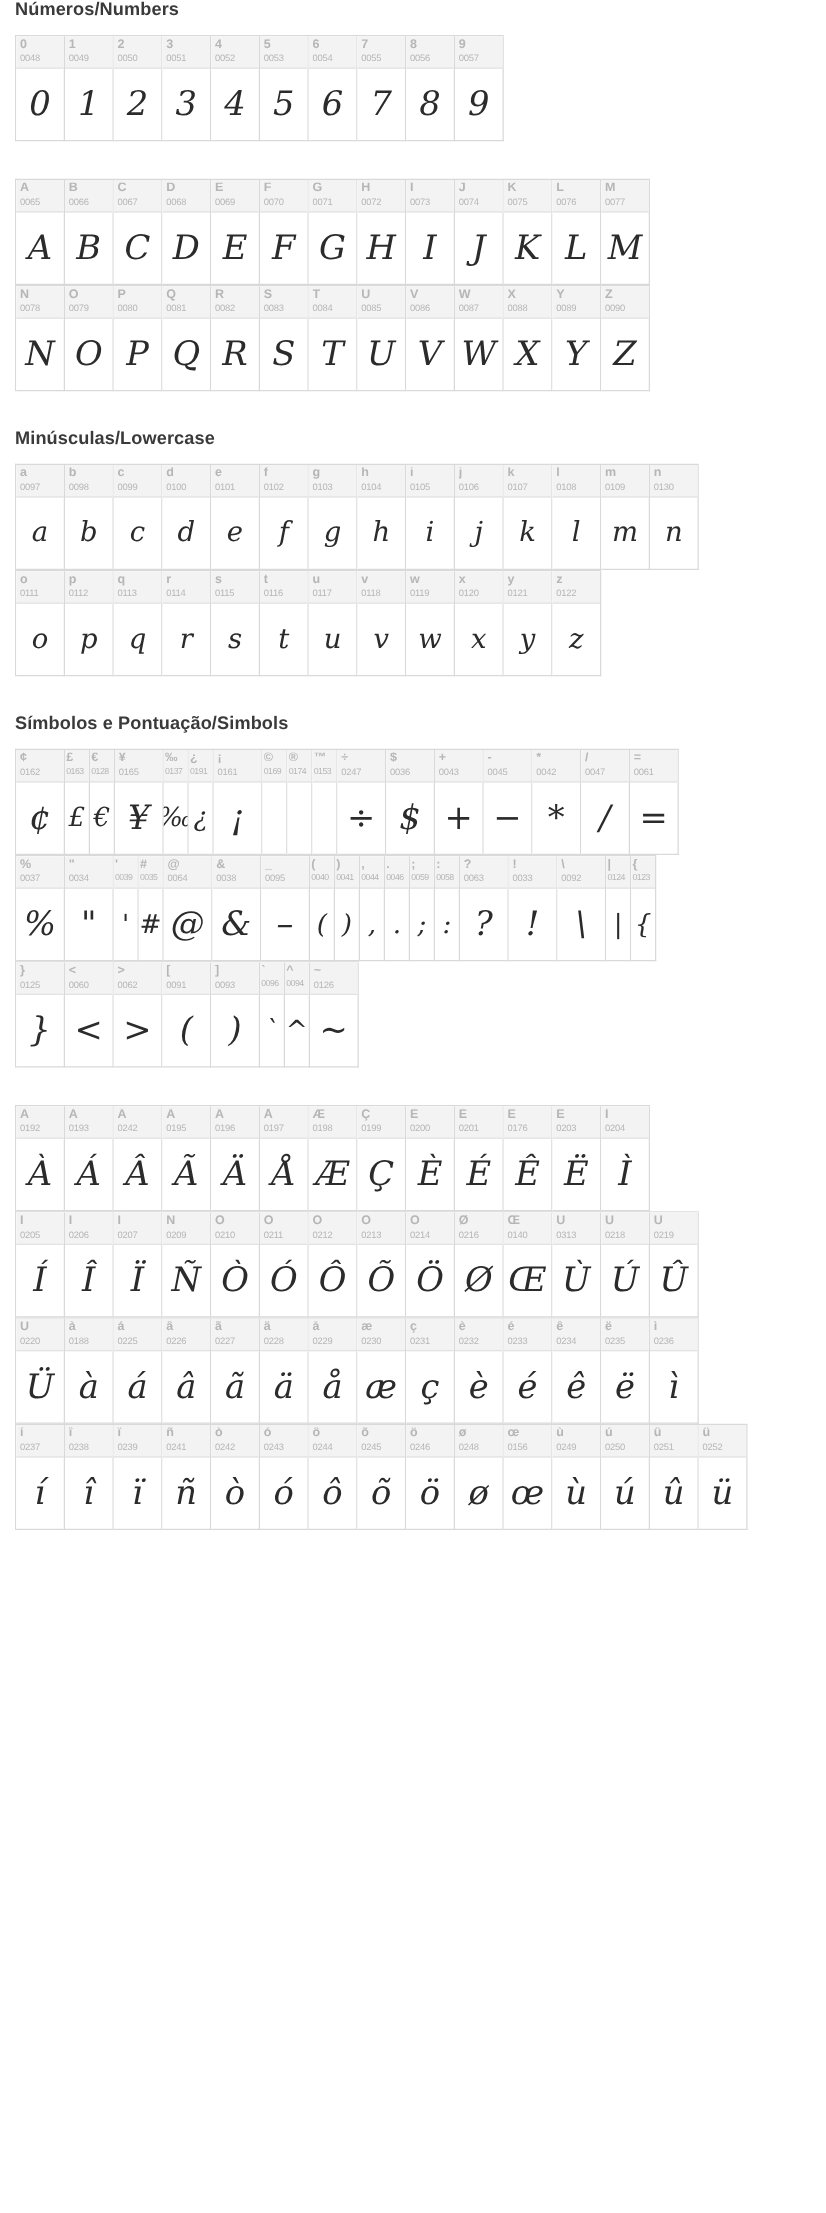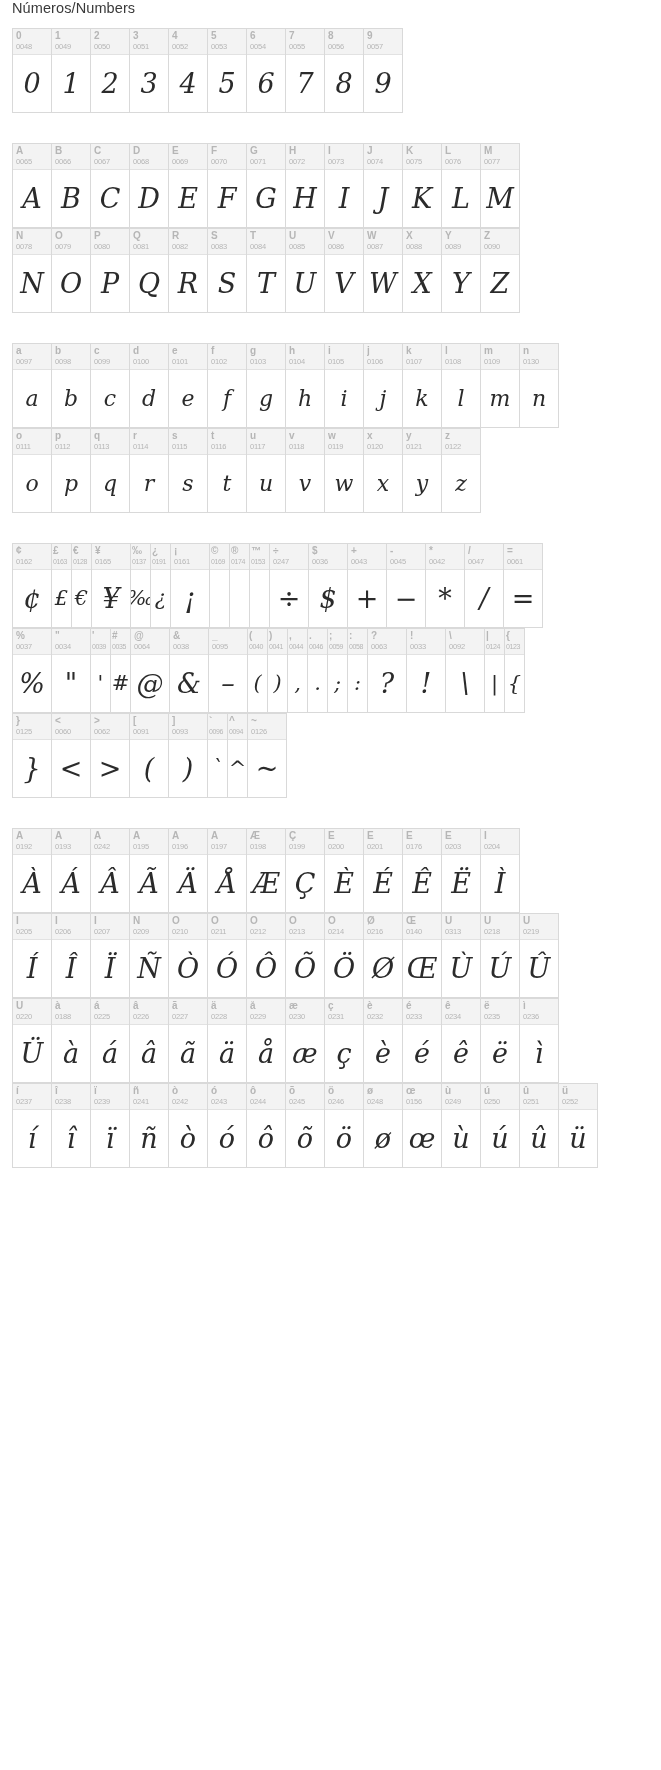--- a/index.html
+++ b/index.html
@@ -17,21 +17,21 @@
     width: 661px;
     box-sizing: border-box;
     padding: 0 0 16px 0;
   }
   .section {
     margin: 0 0 30px 0;
   }
   .section-title {
     font-size: 14.5px;
     color: #3a3a3a;
-    font-weight: normal;
+    font-weight: bold;
     margin: 0 0 12px 12px;
     letter-spacing: 0.1px;
   }
   .grid {
     display: flex;
     flex-wrap: wrap;
     margin-left: 12px;
   }
   .row {
     display: flex;
@@ -434,20 +434,21 @@
               <span class="code">0090</span>
             </div>
             <div class="glyph-box">
               <span class="glyph">Z</span>
             </div>
           </div>
         </div>
       </div>
     </div>
     <div class="section">
+      <div class="section-title">Minúsculas/Lowercase</div>
       <div class="grid">
         <div class="row">
           <div class="cell">
             <div class="cell-head">
               <span class="ch">a</span>
               <span class="code">0097</span>
             </div>
             <div class="glyph-box">
               <span class="glyph small">a</span>
             </div>
@@ -670,427 +671,428 @@
               <span class="glyph small">y</span>
             </div>
           </div>
           <div class="cell">
             <div class="cell-head">
               <span class="ch">z</span>
               <span class="code">0122</span>
             </div>
             <div class="glyph-box">
               <span class="glyph small">z</span>
+            </div>
+          </div>
+        </div>
+      </div>
+    </div>
+    <div class="section">
+      <div class="section-title">Símbolos e Pontuação/Simbols</div>
+      <div class="grid">
+        <div class="row">
+          <div class="cell">
+            <div class="cell-head">
+              <span class="ch">¢</span>
+              <span class="code">0162</span>
+            </div>
+            <div class="glyph-box">
+              <span class="glyph">¢</span>
+            </div>
+          </div>
+          <div class="cell narrow">
+            <div class="cell-head">
+              <span class="ch">£</span>
+              <span class="code">0163</span>
+            </div>
+            <div class="glyph-box">
+              <span class="glyph">£</span>
+            </div>
+          </div>
+          <div class="cell narrow">
+            <div class="cell-head">
+              <span class="ch">€</span>
+              <span class="code">0128</span>
+            </div>
+            <div class="glyph-box">
+              <span class="glyph">€</span>
+            </div>
+          </div>
+          <div class="cell">
+            <div class="cell-head">
+              <span class="ch">¥</span>
+              <span class="code">0165</span>
+            </div>
+            <div class="glyph-box">
+              <span class="glyph">¥</span>
+            </div>
+          </div>
+          <div class="cell narrow">
+            <div class="cell-head">
+              <span class="ch">‰</span>
+              <span class="code">0137</span>
+            </div>
+            <div class="glyph-box">
+              <span class="glyph">‰</span>
+            </div>
+          </div>
+          <div class="cell narrow">
+            <div class="cell-head">
+              <span class="ch">¿</span>
+              <span class="code">0191</span>
+            </div>
+            <div class="glyph-box">
+              <span class="glyph">¿</span>
+            </div>
+          </div>
+          <div class="cell">
+            <div class="cell-head">
+              <span class="ch">¡</span>
+              <span class="code">0161</span>
+            </div>
+            <div class="glyph-box">
+              <span class="glyph">¡</span>
+            </div>
+          </div>
+          <div class="cell narrow">
+            <div class="cell-head">
+              <span class="ch">©</span>
+              <span class="code">0169</span>
+            </div>
+            <div class="glyph-box">
+              <span class="glyph"></span>
+            </div>
+          </div>
+          <div class="cell narrow">
+            <div class="cell-head">
+              <span class="ch">®</span>
+              <span class="code">0174</span>
+            </div>
+            <div class="glyph-box">
+              <span class="glyph"></span>
+            </div>
+          </div>
+          <div class="cell narrow">
+            <div class="cell-head">
+              <span class="ch">™</span>
+              <span class="code">0153</span>
+            </div>
+            <div class="glyph-box">
+              <span class="glyph"></span>
+            </div>
+          </div>
+          <div class="cell">
+            <div class="cell-head">
+              <span class="ch">÷</span>
+              <span class="code">0247</span>
+            </div>
+            <div class="glyph-box">
+              <span class="glyph">÷</span>
+            </div>
+          </div>
+          <div class="cell">
+            <div class="cell-head">
+              <span class="ch">$</span>
+              <span class="code">0036</span>
+            </div>
+            <div class="glyph-box">
+              <span class="glyph">$</span>
+            </div>
+          </div>
+          <div class="cell">
+            <div class="cell-head">
+              <span class="ch">+</span>
+              <span class="code">0043</span>
+            </div>
+            <div class="glyph-box">
+              <span class="glyph">+</span>
+            </div>
+          </div>
+          <div class="cell">
+            <div class="cell-head">
+              <span class="ch">-</span>
+              <span class="code">0045</span>
+            </div>
+            <div class="glyph-box">
+              <span class="glyph">−</span>
+            </div>
+          </div>
+          <div class="cell">
+            <div class="cell-head">
+              <span class="ch">*</span>
+              <span class="code">0042</span>
+            </div>
+            <div class="glyph-box">
+              <span class="glyph">*</span>
+            </div>
+          </div>
+          <div class="cell">
+            <div class="cell-head">
+              <span class="ch">/</span>
+              <span class="code">0047</span>
+            </div>
+            <div class="glyph-box">
+              <span class="glyph">/</span>
+            </div>
+          </div>
+          <div class="cell">
+            <div class="cell-head">
+              <span class="ch">=</span>
+              <span class="code">0061</span>
+            </div>
+            <div class="glyph-box">
+              <span class="glyph">=</span>
+            </div>
+          </div>
+        </div>
+        <div class="row">
+          <div class="cell">
+            <div class="cell-head">
+              <span class="ch">%</span>
+              <span class="code">0037</span>
+            </div>
+            <div class="glyph-box">
+              <span class="glyph">%</span>
+            </div>
+          </div>
+          <div class="cell">
+            <div class="cell-head">
+              <span class="ch">"</span>
+              <span class="code">0034</span>
+            </div>
+            <div class="glyph-box">
+              <span class="glyph">"</span>
+            </div>
+          </div>
+          <div class="cell narrow">
+            <div class="cell-head">
+              <span class="ch">'</span>
+              <span class="code">0039</span>
+            </div>
+            <div class="glyph-box">
+              <span class="glyph">'</span>
+            </div>
+          </div>
+          <div class="cell narrow">
+            <div class="cell-head">
+              <span class="ch">#</span>
+              <span class="code">0035</span>
+            </div>
+            <div class="glyph-box">
+              <span class="glyph">#</span>
+            </div>
+          </div>
+          <div class="cell">
+            <div class="cell-head">
+              <span class="ch">@</span>
+              <span class="code">0064</span>
+            </div>
+            <div class="glyph-box">
+              <span class="glyph">@</span>
+            </div>
+          </div>
+          <div class="cell">
+            <div class="cell-head">
+              <span class="ch">&amp;</span>
+              <span class="code">0038</span>
+            </div>
+            <div class="glyph-box">
+              <span class="glyph">&amp;</span>
+            </div>
+          </div>
+          <div class="cell">
+            <div class="cell-head">
+              <span class="ch">_</span>
+              <span class="code">0095</span>
+            </div>
+            <div class="glyph-box">
+              <span class="glyph">–</span>
+            </div>
+          </div>
+          <div class="cell narrow">
+            <div class="cell-head">
+              <span class="ch">(</span>
+              <span class="code">0040</span>
+            </div>
+            <div class="glyph-box">
+              <span class="glyph">(</span>
+            </div>
+          </div>
+          <div class="cell narrow">
+            <div class="cell-head">
+              <span class="ch">)</span>
+              <span class="code">0041</span>
+            </div>
+            <div class="glyph-box">
+              <span class="glyph">)</span>
+            </div>
+          </div>
+          <div class="cell narrow">
+            <div class="cell-head">
+              <span class="ch">,</span>
+              <span class="code">0044</span>
+            </div>
+            <div class="glyph-box">
+              <span class="glyph">,</span>
+            </div>
+          </div>
+          <div class="cell narrow">
+            <div class="cell-head">
+              <span class="ch">.</span>
+              <span class="code">0046</span>
+            </div>
+            <div class="glyph-box">
+              <span class="glyph">.</span>
+            </div>
+          </div>
+          <div class="cell narrow">
+            <div class="cell-head">
+              <span class="ch">;</span>
+              <span class="code">0059</span>
+            </div>
+            <div class="glyph-box">
+              <span class="glyph">;</span>
+            </div>
+          </div>
+          <div class="cell narrow">
+            <div class="cell-head">
+              <span class="ch">:</span>
+              <span class="code">0058</span>
+            </div>
+            <div class="glyph-box">
+              <span class="glyph">:</span>
+            </div>
+          </div>
+          <div class="cell">
+            <div class="cell-head">
+              <span class="ch">?</span>
+              <span class="code">0063</span>
+            </div>
+            <div class="glyph-box">
+              <span class="glyph">?</span>
+            </div>
+          </div>
+          <div class="cell">
+            <div class="cell-head">
+              <span class="ch">!</span>
+              <span class="code">0033</span>
+            </div>
+            <div class="glyph-box">
+              <span class="glyph">!</span>
+            </div>
+          </div>
+          <div class="cell">
+            <div class="cell-head">
+              <span class="ch">\</span>
+              <span class="code">0092</span>
+            </div>
+            <div class="glyph-box">
+              <span class="glyph">\</span>
+            </div>
+          </div>
+          <div class="cell narrow">
+            <div class="cell-head">
+              <span class="ch">|</span>
+              <span class="code">0124</span>
+            </div>
+            <div class="glyph-box">
+              <span class="glyph">|</span>
+            </div>
+          </div>
+          <div class="cell narrow">
+            <div class="cell-head">
+              <span class="ch">{</span>
+              <span class="code">0123</span>
+            </div>
+            <div class="glyph-box">
+              <span class="glyph">{</span>
+            </div>
+          </div>
+        </div>
+        <div class="row">
+          <div class="cell">
+            <div class="cell-head">
+              <span class="ch">}</span>
+              <span class="code">0125</span>
+            </div>
+            <div class="glyph-box">
+              <span class="glyph">}</span>
+            </div>
+          </div>
+          <div class="cell">
+            <div class="cell-head">
+              <span class="ch">&lt;</span>
+              <span class="code">0060</span>
+            </div>
+            <div class="glyph-box">
+              <span class="glyph">&lt;</span>
+            </div>
+          </div>
+          <div class="cell">
+            <div class="cell-head">
+              <span class="ch">&gt;</span>
+              <span class="code">0062</span>
+            </div>
+            <div class="glyph-box">
+              <span class="glyph">&gt;</span>
+            </div>
+          </div>
+          <div class="cell">
+            <div class="cell-head">
+              <span class="ch">[</span>
+              <span class="code">0091</span>
+            </div>
+            <div class="glyph-box">
+              <span class="glyph">(</span>
+            </div>
+          </div>
+          <div class="cell">
+            <div class="cell-head">
+              <span class="ch">]</span>
+              <span class="code">0093</span>
+            </div>
+            <div class="glyph-box">
+              <span class="glyph">)</span>
+            </div>
+          </div>
+          <div class="cell narrow">
+            <div class="cell-head">
+              <span class="ch">`</span>
+              <span class="code">0096</span>
+            </div>
+            <div class="glyph-box">
+              <span class="glyph">`</span>
+            </div>
+          </div>
+          <div class="cell narrow">
+            <div class="cell-head">
+              <span class="ch">^</span>
+              <span class="code">0094</span>
+            </div>
+            <div class="glyph-box">
+              <span class="glyph">^</span>
+            </div>
+          </div>
+          <div class="cell">
+            <div class="cell-head">
+              <span class="ch">~</span>
+              <span class="code">0126</span>
+            </div>
+            <div class="glyph-box">
+              <span class="glyph">~</span>
             </div>
           </div>
         </div>
       </div>
     </div>
     <div class="section">
       <div class="grid">
         <div class="row">
           <div class="cell">
             <div class="cell-head">
-              <span class="ch">¢</span>
-              <span class="code">0162</span>
-            </div>
-            <div class="glyph-box">
-              <span class="glyph">¢</span>
-            </div>
-          </div>
-          <div class="cell narrow">
-            <div class="cell-head">
-              <span class="ch">£</span>
-              <span class="code">0163</span>
-            </div>
-            <div class="glyph-box">
-              <span class="glyph">£</span>
-            </div>
-          </div>
-          <div class="cell narrow">
-            <div class="cell-head">
-              <span class="ch">€</span>
-              <span class="code">0128</span>
-            </div>
-            <div class="glyph-box">
-              <span class="glyph">€</span>
-            </div>
-          </div>
-          <div class="cell">
-            <div class="cell-head">
-              <span class="ch">¥</span>
-              <span class="code">0165</span>
-            </div>
-            <div class="glyph-box">
-              <span class="glyph">¥</span>
-            </div>
-          </div>
-          <div class="cell narrow">
-            <div class="cell-head">
-              <span class="ch">‰</span>
-              <span class="code">0137</span>
-            </div>
-            <div class="glyph-box">
-              <span class="glyph">‰</span>
-            </div>
-          </div>
-          <div class="cell narrow">
-            <div class="cell-head">
-              <span class="ch">¿</span>
-              <span class="code">0191</span>
-            </div>
-            <div class="glyph-box">
-              <span class="glyph">¿</span>
-            </div>
-          </div>
-          <div class="cell">
-            <div class="cell-head">
-              <span class="ch">¡</span>
-              <span class="code">0161</span>
-            </div>
-            <div class="glyph-box">
-              <span class="glyph">¡</span>
-            </div>
-          </div>
-          <div class="cell narrow">
-            <div class="cell-head">
-              <span class="ch">©</span>
-              <span class="code">0169</span>
-            </div>
-            <div class="glyph-box">
-              <span class="glyph"></span>
-            </div>
-          </div>
-          <div class="cell narrow">
-            <div class="cell-head">
-              <span class="ch">®</span>
-              <span class="code">0174</span>
-            </div>
-            <div class="glyph-box">
-              <span class="glyph"></span>
-            </div>
-          </div>
-          <div class="cell narrow">
-            <div class="cell-head">
-              <span class="ch">™</span>
-              <span class="code">0153</span>
-            </div>
-            <div class="glyph-box">
-              <span class="glyph"></span>
-            </div>
-          </div>
-          <div class="cell">
-            <div class="cell-head">
-              <span class="ch">÷</span>
-              <span class="code">0247</span>
-            </div>
-            <div class="glyph-box">
-              <span class="glyph">÷</span>
-            </div>
-          </div>
-          <div class="cell">
-            <div class="cell-head">
-              <span class="ch">$</span>
-              <span class="code">0036</span>
-            </div>
-            <div class="glyph-box">
-              <span class="glyph">$</span>
-            </div>
-          </div>
-          <div class="cell">
-            <div class="cell-head">
-              <span class="ch">+</span>
-              <span class="code">0043</span>
-            </div>
-            <div class="glyph-box">
-              <span class="glyph">+</span>
-            </div>
-          </div>
-          <div class="cell">
-            <div class="cell-head">
-              <span class="ch">-</span>
-              <span class="code">0045</span>
-            </div>
-            <div class="glyph-box">
-              <span class="glyph">−</span>
-            </div>
-          </div>
-          <div class="cell">
-            <div class="cell-head">
-              <span class="ch">*</span>
-              <span class="code">0042</span>
-            </div>
-            <div class="glyph-box">
-              <span class="glyph">*</span>
-            </div>
-          </div>
-          <div class="cell">
-            <div class="cell-head">
-              <span class="ch">/</span>
-              <span class="code">0047</span>
-            </div>
-            <div class="glyph-box">
-              <span class="glyph">/</span>
-            </div>
-          </div>
-          <div class="cell">
-            <div class="cell-head">
-              <span class="ch">=</span>
-              <span class="code">0061</span>
-            </div>
-            <div class="glyph-box">
-              <span class="glyph">=</span>
-            </div>
-          </div>
-        </div>
-        <div class="row">
-          <div class="cell">
-            <div class="cell-head">
-              <span class="ch">%</span>
-              <span class="code">0037</span>
-            </div>
-            <div class="glyph-box">
-              <span class="glyph">%</span>
-            </div>
-          </div>
-          <div class="cell">
-            <div class="cell-head">
-              <span class="ch">"</span>
-              <span class="code">0034</span>
-            </div>
-            <div class="glyph-box">
-              <span class="glyph">"</span>
-            </div>
-          </div>
-          <div class="cell narrow">
-            <div class="cell-head">
-              <span class="ch">'</span>
-              <span class="code">0039</span>
-            </div>
-            <div class="glyph-box">
-              <span class="glyph">'</span>
-            </div>
-          </div>
-          <div class="cell narrow">
-            <div class="cell-head">
-              <span class="ch">#</span>
-              <span class="code">0035</span>
-            </div>
-            <div class="glyph-box">
-              <span class="glyph">#</span>
-            </div>
-          </div>
-          <div class="cell">
-            <div class="cell-head">
-              <span class="ch">@</span>
-              <span class="code">0064</span>
-            </div>
-            <div class="glyph-box">
-              <span class="glyph">@</span>
-            </div>
-          </div>
-          <div class="cell">
-            <div class="cell-head">
-              <span class="ch">&amp;</span>
-              <span class="code">0038</span>
-            </div>
-            <div class="glyph-box">
-              <span class="glyph">&amp;</span>
-            </div>
-          </div>
-          <div class="cell">
-            <div class="cell-head">
-              <span class="ch">_</span>
-              <span class="code">0095</span>
-            </div>
-            <div class="glyph-box">
-              <span class="glyph">–</span>
-            </div>
-          </div>
-          <div class="cell narrow">
-            <div class="cell-head">
-              <span class="ch">(</span>
-              <span class="code">0040</span>
-            </div>
-            <div class="glyph-box">
-              <span class="glyph">(</span>
-            </div>
-          </div>
-          <div class="cell narrow">
-            <div class="cell-head">
-              <span class="ch">)</span>
-              <span class="code">0041</span>
-            </div>
-            <div class="glyph-box">
-              <span class="glyph">)</span>
-            </div>
-          </div>
-          <div class="cell narrow">
-            <div class="cell-head">
-              <span class="ch">,</span>
-              <span class="code">0044</span>
-            </div>
-            <div class="glyph-box">
-              <span class="glyph">,</span>
-            </div>
-          </div>
-          <div class="cell narrow">
-            <div class="cell-head">
-              <span class="ch">.</span>
-              <span class="code">0046</span>
-            </div>
-            <div class="glyph-box">
-              <span class="glyph">.</span>
-            </div>
-          </div>
-          <div class="cell narrow">
-            <div class="cell-head">
-              <span class="ch">;</span>
-              <span class="code">0059</span>
-            </div>
-            <div class="glyph-box">
-              <span class="glyph">;</span>
-            </div>
-          </div>
-          <div class="cell narrow">
-            <div class="cell-head">
-              <span class="ch">:</span>
-              <span class="code">0058</span>
-            </div>
-            <div class="glyph-box">
-              <span class="glyph">:</span>
-            </div>
-          </div>
-          <div class="cell">
-            <div class="cell-head">
-              <span class="ch">?</span>
-              <span class="code">0063</span>
-            </div>
-            <div class="glyph-box">
-              <span class="glyph">?</span>
-            </div>
-          </div>
-          <div class="cell">
-            <div class="cell-head">
-              <span class="ch">!</span>
-              <span class="code">0033</span>
-            </div>
-            <div class="glyph-box">
-              <span class="glyph">!</span>
-            </div>
-          </div>
-          <div class="cell">
-            <div class="cell-head">
-              <span class="ch">\</span>
-              <span class="code">0092</span>
-            </div>
-            <div class="glyph-box">
-              <span class="glyph">\</span>
-            </div>
-          </div>
-          <div class="cell narrow">
-            <div class="cell-head">
-              <span class="ch">|</span>
-              <span class="code">0124</span>
-            </div>
-            <div class="glyph-box">
-              <span class="glyph">|</span>
-            </div>
-          </div>
-          <div class="cell narrow">
-            <div class="cell-head">
-              <span class="ch">{</span>
-              <span class="code">0123</span>
-            </div>
-            <div class="glyph-box">
-              <span class="glyph">{</span>
-            </div>
-          </div>
-        </div>
-        <div class="row">
-          <div class="cell">
-            <div class="cell-head">
-              <span class="ch">}</span>
-              <span class="code">0125</span>
-            </div>
-            <div class="glyph-box">
-              <span class="glyph">}</span>
-            </div>
-          </div>
-          <div class="cell">
-            <div class="cell-head">
-              <span class="ch">&lt;</span>
-              <span class="code">0060</span>
-            </div>
-            <div class="glyph-box">
-              <span class="glyph">&lt;</span>
-            </div>
-          </div>
-          <div class="cell">
-            <div class="cell-head">
-              <span class="ch">&gt;</span>
-              <span class="code">0062</span>
-            </div>
-            <div class="glyph-box">
-              <span class="glyph">&gt;</span>
-            </div>
-          </div>
-          <div class="cell">
-            <div class="cell-head">
-              <span class="ch">[</span>
-              <span class="code">0091</span>
-            </div>
-            <div class="glyph-box">
-              <span class="glyph">(</span>
-            </div>
-          </div>
-          <div class="cell">
-            <div class="cell-head">
-              <span class="ch">]</span>
-              <span class="code">0093</span>
-            </div>
-            <div class="glyph-box">
-              <span class="glyph">)</span>
-            </div>
-          </div>
-          <div class="cell narrow">
-            <div class="cell-head">
-              <span class="ch">`</span>
-              <span class="code">0096</span>
-            </div>
-            <div class="glyph-box">
-              <span class="glyph">`</span>
-            </div>
-          </div>
-          <div class="cell narrow">
-            <div class="cell-head">
-              <span class="ch">^</span>
-              <span class="code">0094</span>
-            </div>
-            <div class="glyph-box">
-              <span class="glyph">^</span>
-            </div>
-          </div>
-          <div class="cell">
-            <div class="cell-head">
-              <span class="ch">~</span>
-              <span class="code">0126</span>
-            </div>
-            <div class="glyph-box">
-              <span class="glyph">~</span>
-            </div>
-          </div>
-        </div>
-      </div>
-    </div>
-    <div class="section">
-      <div class="grid">
-        <div class="row">
-          <div class="cell">
-            <div class="cell-head">
               <span class="ch">À</span>
               <span class="code">0192</span>
             </div>
             <div class="glyph-box">
               <span class="glyph">À</span>
             </div>
           </div>
           <div class="cell">
             <div class="cell-head">
               <span class="ch">Á</span>

